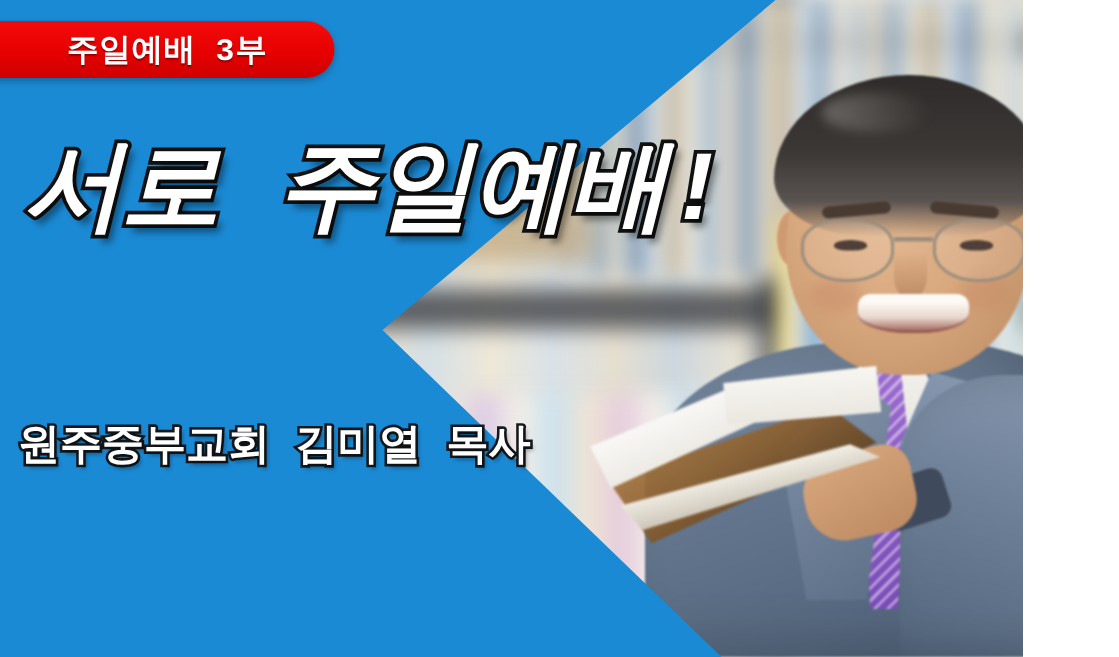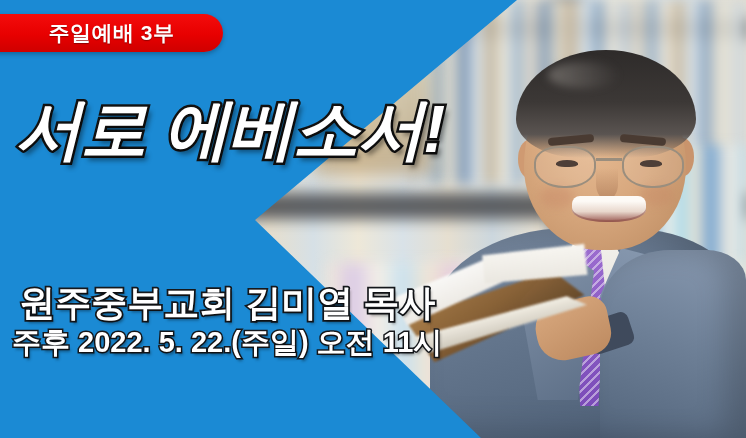--- a/index.html
+++ b/index.html
@@ -1,22 +1,22 @@
 <!DOCTYPE html>
 <html><head>
 <meta charset="utf-8">
 <style>
   * { margin:0; padding:0; box-sizing:border-box; }
   html,body{ background:#ffffff; }
 
   #banner{
     position:relative;
-    width:746px; height:438px;
+    width:682px; height:438px;
     overflow:hidden;
-    font-family:Liberation Sans, sans-serif;
+    font-family:Liberation Mono, monospace;
     background:#a21caf;
   }
 
   
   .photo{
     position:absolute; inset:0;
     background:
       
       radial-gradient(ellipse 180px 120px at 470px 330px, rgba(255,255,255,.55), rgba(255,255,255,0) 70%),
       
@@ -268,21 +268,21 @@
 
   
   .info{ position:absolute; left:12px; top:282px; }
   .info-line{
     color:#ffffff; font-weight:bold; white-space:nowrap;
     -webkit-text-stroke:3.5px #15181c;
     paint-order:stroke fill;
     text-shadow:2px 3px 3px rgba(0,0,0,.38);
   }
   .info-line.l1{ font-size:34px; line-height:1.12; }
-  .info-line.l2{ font-size:36px; line-height:1.18;text-align:center; }
+  .info-line.l2{ font-size:28px; line-height:1.18; }
   .info-line.l3{ font-size:29px; line-height:1.28; -webkit-text-stroke:3px #15181c; }
 </style>
 </head>
 <body>
 
 <div id="banner">
 
   <div class="photo-wrap">
     <div class="photo"></div>
     <div class="shelf-boards"></div>
@@ -331,20 +331,19 @@
       <div class="edge"></div>
     </div>
   </div>
 
   <div class="blue-panel"></div>
 
   <div class="badge">
     <span class="badge-text">주일예배 3부</span>
   </div>
 
-  <div class="headline">서로 에베소서!</div>
+  <div class="headline">서로 주일예배!</div>
 
   <div class="info">
     <div class="info-line l2">원주중부교회 김미열 목사</div>
-    <div class="info-line l3">주후 2022. 5. 22.(주일) 오전 11시</div>
   </div>
 
 </div>
 
 </body></html>

